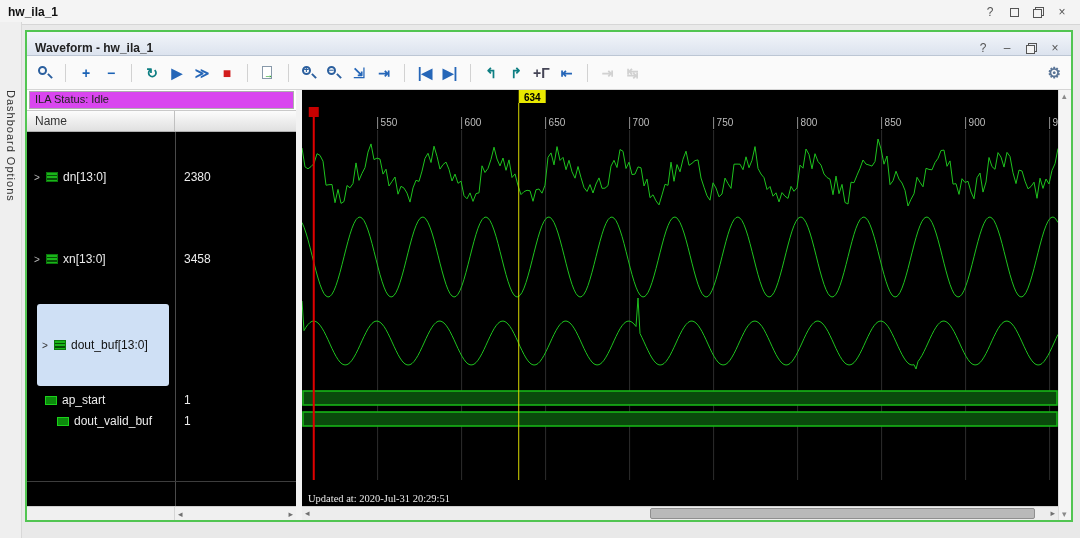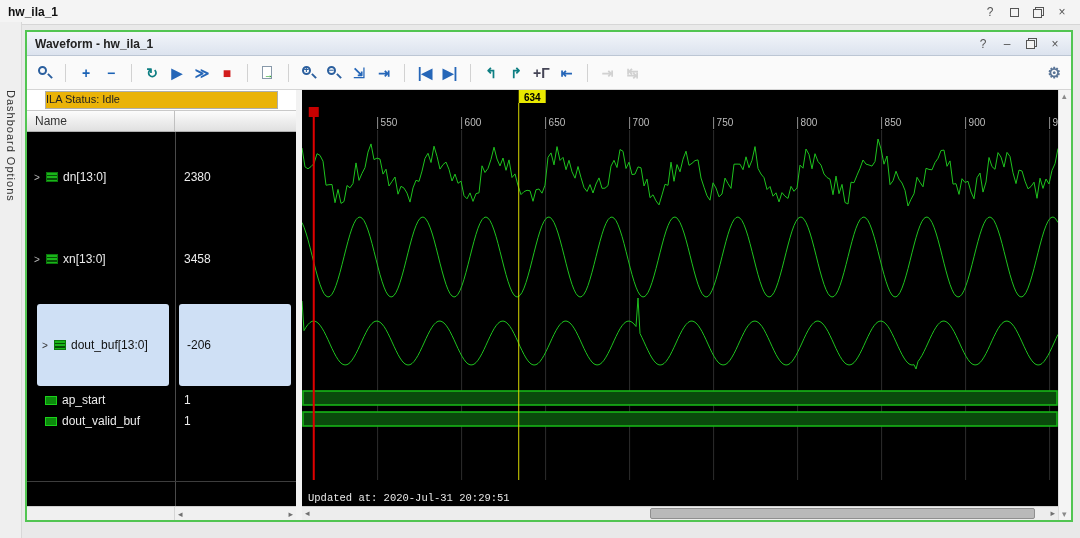--- a/index.html
+++ b/index.html
@@ -14,42 +14,42 @@
 .sq{width:9px;height:9px;border:1px solid #555;display:inline-block}
 .sq2{width:11px;height:11px;position:relative;display:inline-block}
 .sq2::before{content:"";position:absolute;right:0;top:0;width:7px;height:7px;border:1px solid #555}
 .sq2::after{content:"";position:absolute;left:0;bottom:0;width:7px;height:7px;border:1px solid #555;background:#f4f4f4}
 
 .sidebar{position:absolute;left:0;top:22px;width:22px;bottom:0;background:#efefef;border-right:1px solid #d8d8d8}
 .vtext{writing-mode:vertical-rl;font-size:11px;color:#333;position:absolute;top:68px;left:5px;letter-spacing:1px;white-space:nowrap}
 
 
 .panel{position:absolute;left:25px;top:30px;width:1048px;height:492px;background:#fff;border:2px solid #52c552;display:flex;flex-direction:column}
-.phead{flex:0 0 24px;background:linear-gradient(#f2f5fa,#dce3ee);border-bottom:1px solid #bcc6d4;display:flex;align-items:center;padding:0 8px}
+.phead{flex:0 0 24px;background:linear-gradient(#f2f5fa,#dce3ee);border-bottom:1px solid #bcc6d4;display:flex;align-items:flex-end;padding:0 8px}
 .ptitle{font-weight:bold;color:#222}
 .pcontrols{margin-left:auto;display:flex;gap:12px;align-items:center;color:#555;padding-right:2px}
 
 .toolbar{flex:0 0 34px;background:#fafafa;border-bottom:1px solid #d5d5d5;display:flex;align-items:center;padding:0 10px}
 #tb-icons{display:flex;align-items:center;gap:9px;flex:1}
 .ticon{min-width:16px;height:16px;display:inline-flex;align-items:center;justify-content:center;font-size:14px;font-weight:bold;cursor:default;line-height:16px}
 .ticon.dis{opacity:.55}
 .tsep{width:1px;height:18px;background:#d2d2d2;margin:0 3px}
 .ticon.mag,.ticon.doc{position:relative;width:16px}
 .lens{position:absolute;left:1px;top:1px;width:9px;height:9px;border:2px solid #2b5f9e;border-radius:50%}
 .lhandle{position:absolute;left:10px;top:10px;width:6px;height:2px;background:#2b5f9e;transform:rotate(45deg)}
 .lin{position:absolute;left:1px;top:1px;width:9px;height:9px;font-size:9px;line-height:9px;text-align:center;color:#2b5f9e;font-weight:bold}
 .dshape{position:absolute;left:2px;top:1px;width:10px;height:13px;background:#fff;border:1px solid #8899aa}
 .darrow{position:absolute;left:4px;top:2px;font-size:9px;color:#0c9a0c;font-weight:bold}
 .gear{margin-left:auto;color:#5a7597;font-size:15px;font-weight:bold;cursor:default}
 
 .content{flex:1;display:flex;min-height:0;background:#f4f4f4;position:relative}
 
 
 .left-pane{flex:0 0 269px;display:flex;flex-direction:column;background:#fff;min-height:0}
-.ila-status{flex:0 0 18px;border:1px solid #aeaeae;margin:1px 18px;font-size:11px;line-height:15px;background:#eab308;color:#222}
+.ila-status{flex:0 0 18px;border:1px solid #aeaeae;margin:1px 2px;font-size:11px;line-height:15px;padding-left:5px;background:#d946ef;color:#222}
 .cols-head{flex:0 0 22px;display:flex;background:linear-gradient(#fcfcfc,#e0e0e0);border-top:1px solid #c9c9c9;border-bottom:1px solid #b0b0b0}
 .ch{padding-left:8px;line-height:20px;font-weight:normal;color:#333;border-right:1px solid #c0c0c0}
 .ch.name{width:148px}.ch.value{width:121px}
 .tree-body{flex:1;background:#000;position:relative;overflow:hidden}
 .col-divider{position:absolute;left:148px;top:0;bottom:0;width:1px;background:#4a4a4a}
 .row-divider{position:absolute;left:0;right:0;top:349px;height:1px;background:#3d3d3d}
 .trow{position:absolute;left:6px;height:18px;display:flex;align-items:center;gap:5px;color:#ececec;white-space:nowrap;max-width:140px}
 .trow.bit{left:18px}
 .trow .chev{color:#b8b8b8;font-size:10px;width:8px;text-align:center}
 .trow.sel{background:#cfe0f5;border-radius:3px;left:10px;width:132px;height:82px;color:#111;padding-left:4px}
@@ -61,21 +61,21 @@
 .tval.sel{background:#cfe0f5;border-radius:3px;left:152px;width:112px;height:82px;display:flex;align-items:center;color:#111}
 .left-scroll{flex:0 0 14px;display:flex;background:#f0f0f0;border-top:1px solid #cfcfcf}
 .ls-spacer{width:148px;border-right:1px solid #d5d5d5}
 .ls-track{flex:1;display:flex;align-items:center;justify-content:space-between;padding:0 3px;color:#707070;font-size:9px}
 
 .splitter{flex:0 0 6px;background:#f2f2f2}
 
 
 .wave-pane{flex:1;min-width:0;display:flex;flex-direction:column;background:#000;position:relative}
 #wave-svg{flex:1;display:block;width:100%;height:100%}
-.updated{position:absolute;left:6px;bottom:16px;color:#e8e8e8;font-family:Liberation Mono, monospace;font-size:10.5px}
+.updated{position:absolute;left:6px;bottom:16px;color:#e8e8e8;font-family:Liberation Serif, serif;font-size:10.5px}
 .wave-scroll{flex:0 0 14px;background:#ededed;border-top:1px solid #cfcfcf;position:relative;color:#707070}
 .ws-left{position:absolute;left:3px;top:1px;font-size:9px}
 .ws-right{position:absolute;right:3px;top:1px;font-size:9px}
 .ws-thumb{position:absolute;left:46%;width:51%;top:1px;bottom:1px;background:#b9b9b9;border:1px solid #8f8f8f;border-radius:2px}
 
 .vscroll{flex:0 0 13px;background:#f4f4f4;border-left:1px solid #ddd;position:relative;color:#8a8a8a}
 .vs-up{position:absolute;top:1px;left:3px;font-size:9px}
 .vs-down{position:absolute;bottom:1px;left:3px;font-size:9px}
 </style>
 </head>
@@ -180,27 +180,26 @@
             <span class="chev">&gt;</span>
             <span class="ic bus"></span>
             <span>xn[13:0]</span>
           </div>
           <div class="tval" style="top: 118px;">3458</div>
           <div class="trow sel" style="top: 172px;">
             <span class="chev">&gt;</span>
             <span class="ic bus"></span>
             <span>dout_buf[13:0]</span>
           </div>
-          <div class="tval sel" style="top: 172px;">-206</div>
           <div class="trow bit" style="top: 259px; justify-content: flex-end;">
             <span class="ic bit"></span>
             <span>ap_start</span>
           </div>
           <div class="tval" style="top: 259px;">1</div>
-          <div class="trow bit" style="top: 280px;">
+          <div class="trow bit" style="top: 280px; margin-left: 12px;">
             <span class="ic bit"></span>
             <span>dout_valid_buf</span>
           </div>
           <div class="tval" style="top: 280px;">1</div>
         </div>
       <div class="left-scroll">
         <div class="ls-spacer"></div>
         <div class="ls-track">
           <span>◂</span>
           <span>▸</span>

